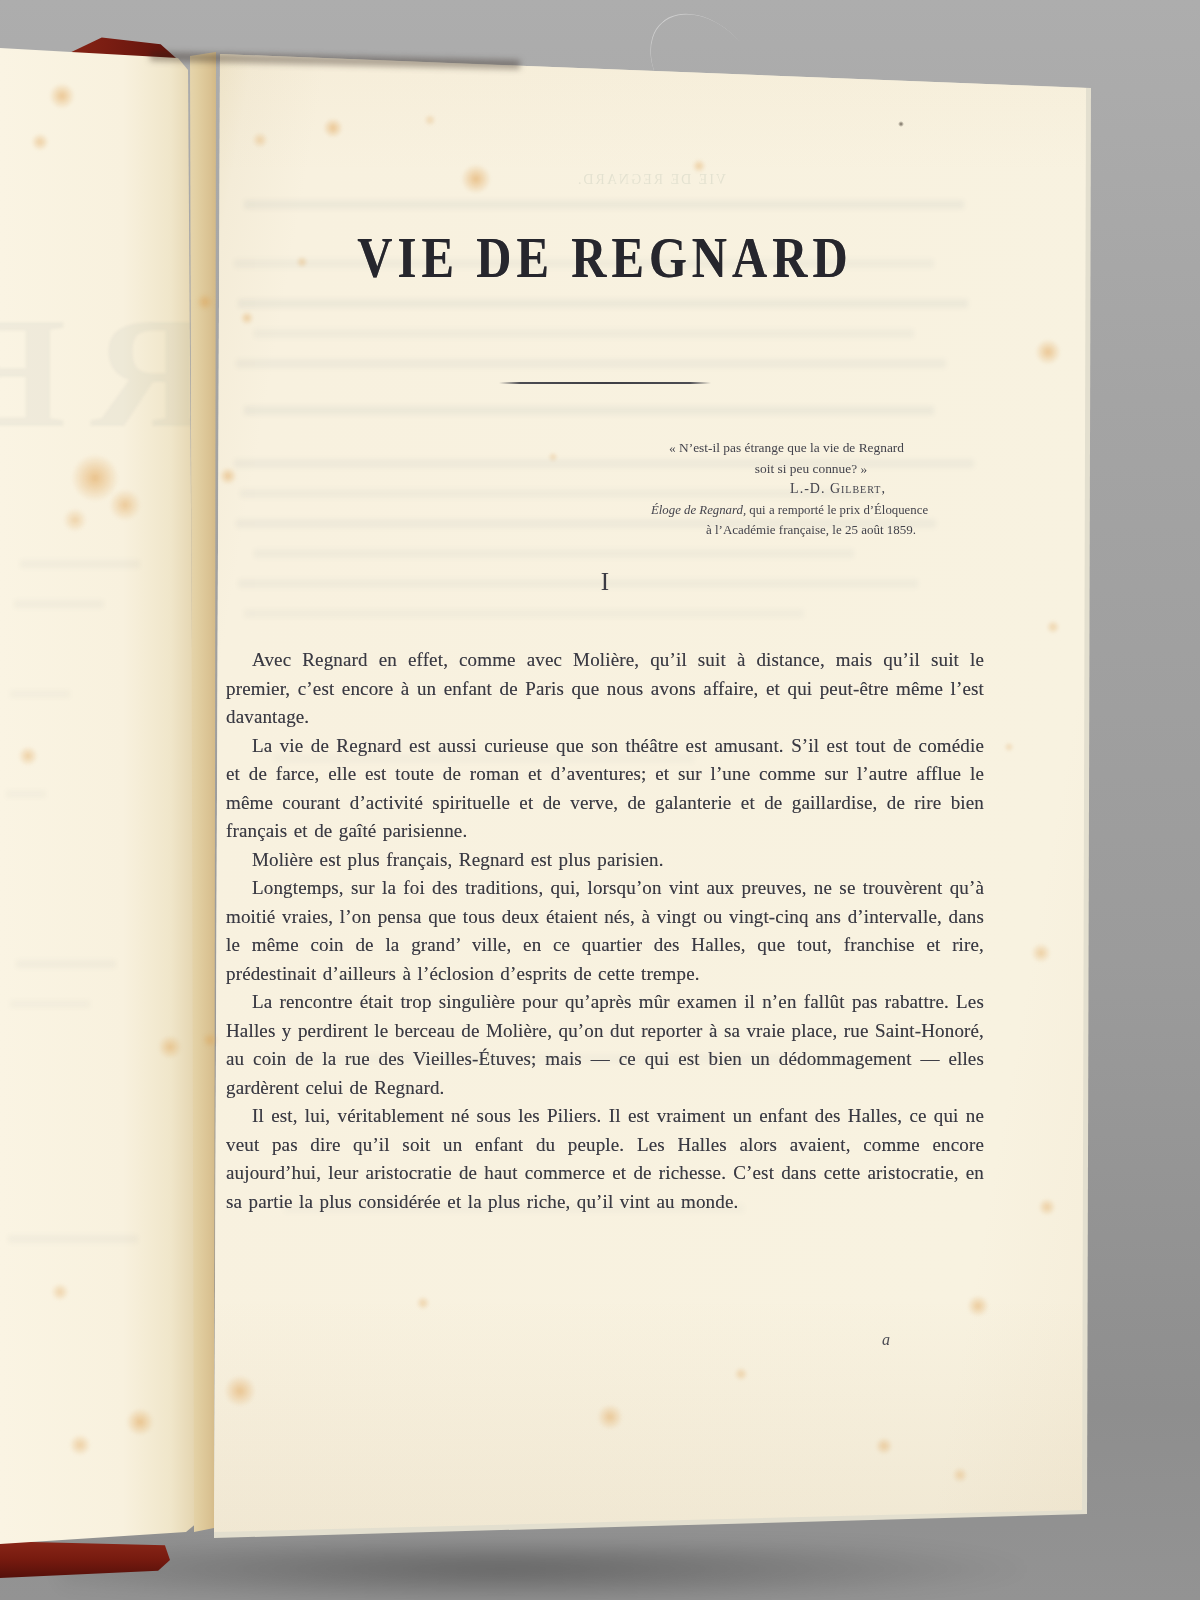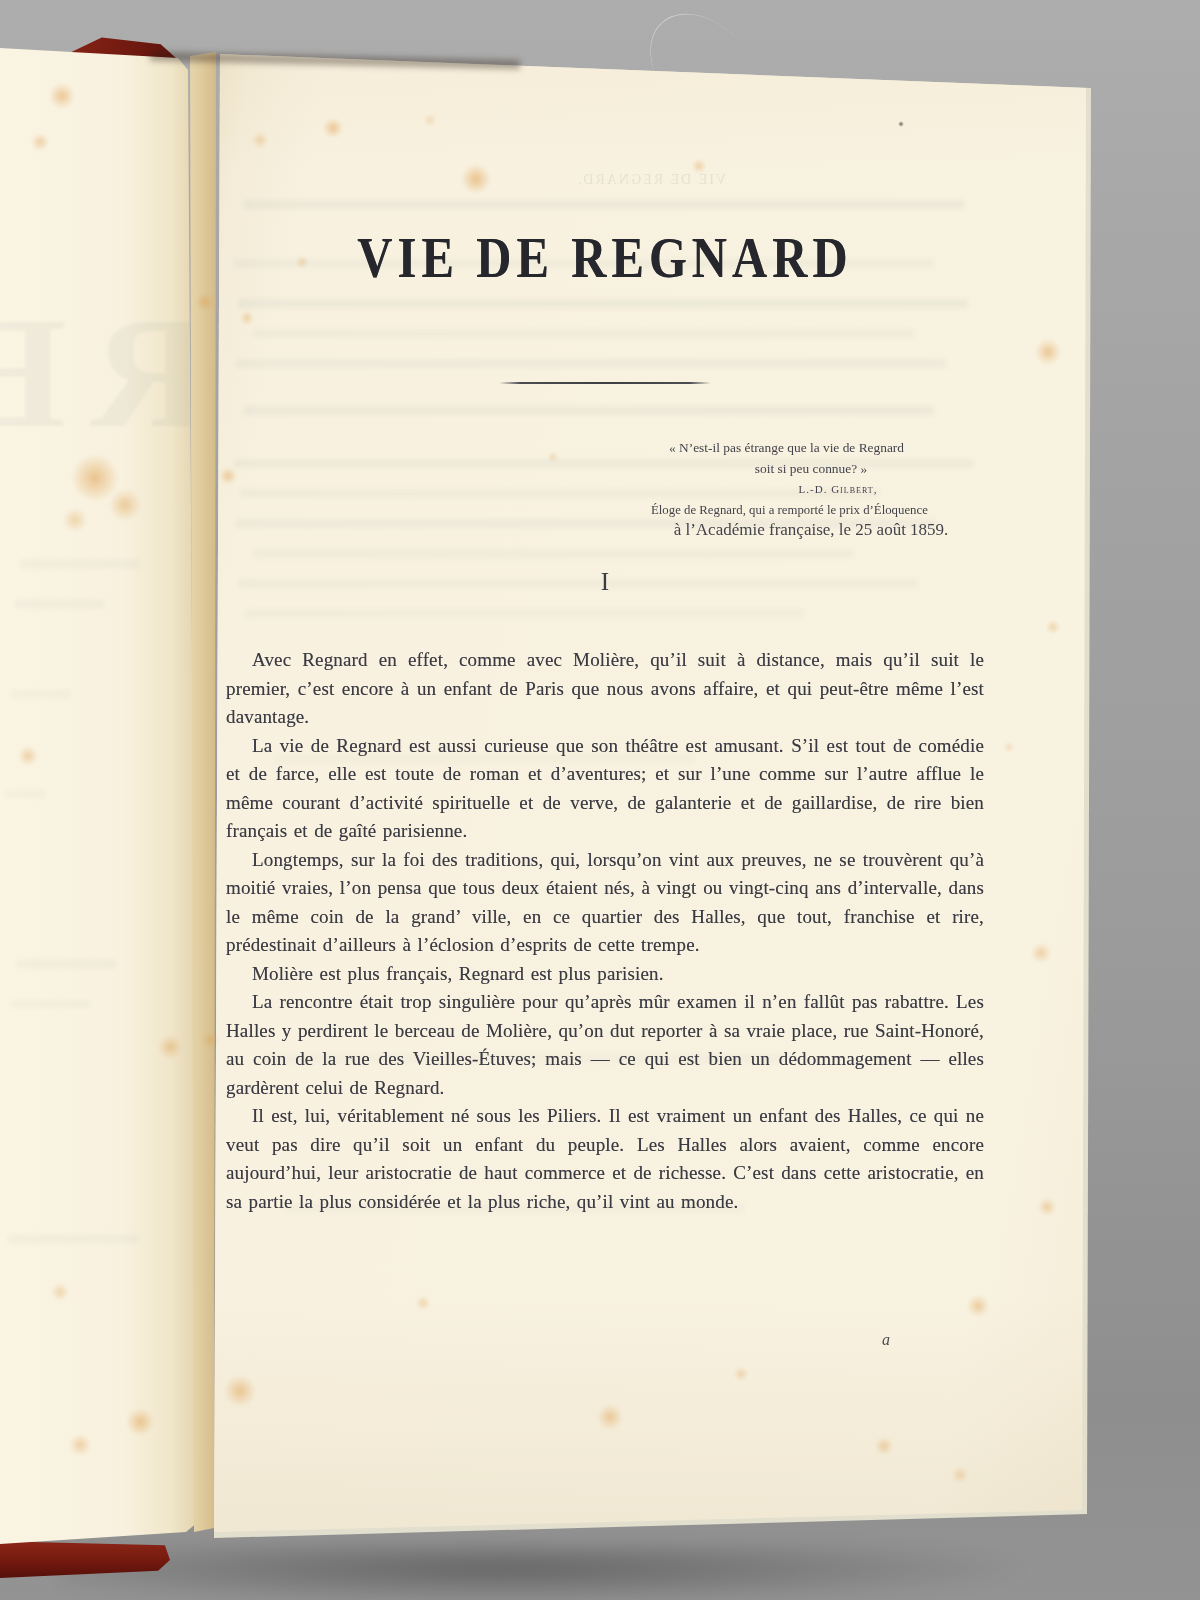--- a/index.html
+++ b/index.html
@@ -56,24 +56,24 @@
   .title-wrap{position:absolute;top:170px;left:0;width:100%;text-align:center;}
   .title{display:inline-block;font-size:58px;font-weight:bold;color:#26262d;
     letter-spacing:6px;transform:scaleX(0.84);transform-origin:center;
     text-shadow:0 0 0.5px rgba(38,38,45,0.6);}
   .rule{position:absolute;top:328px;left:50%;width:212px;height:2px;margin-left:-106px;
     background:linear-gradient(90deg,rgba(60,60,65,0) 0%,#4c4c52 10%,#3e3e44 50%,#4c4c52 90%,rgba(60,60,65,0) 100%);}
   .epigraph{position:absolute;left:425px;top:384px;width:320px;color:#43434c;
     font-size:13.4px;line-height:20.6px;}
   .epi-q1{white-space:nowrap;padding-left:18px;}
   .epi-q2{white-space:nowrap;text-align:center;}
-  .epi-attr{text-align:center;padding-left:54px;font-size:11px;font-variant:small-caps;letter-spacing:1px;}
+  .epi-attr{text-align:center;padding-left:54px;font-size:14px;font-variant:small-caps;letter-spacing:1px;}
   .epi-src1{white-space:nowrap;font-size:12.8px;}
-  .epi-src1 .it{}
-  .epi-src2{text-align:center;font-size:17px;}
+  .epi-src1 .it{font-style:italic;}
+  .epi-src2{text-align:center;font-size:13px;}
   .numeral{position:absolute;top:514px;left:0;width:100%;text-align:center;
     font-size:25px;color:#3b3b44;}
   .bodytext{position:absolute;top:592px;left:0;width:758px;
     font-size:19px;line-height:28.5px;text-align:justify;color:#3a3a43;
     letter-spacing:0.15px;word-spacing:1.5px;
     text-shadow:0 0 0.4px rgba(58,58,67,0.5);}
   .bodytext p{margin:0;text-indent:26px;}
   .bodytext p.tight{letter-spacing:-0.2px;word-spacing:-0.6px;}
   .signature{position:absolute;top:1277px;left:640px;width:40px;text-align:center;
     font-style:italic;font-size:16px;color:#4a4a52;}
@@ -138,22 +138,22 @@
         <div class="epi-attr">L.-D. Gilbert,</div>
         <div class="epi-src1"><span class="it">Éloge de Regnard,</span><span> qui a remporté le prix d’Éloquence</span></div>
         <div class="epi-src2">à l’Académie française, le 25 août 1859.</div>
       </div>
 
       <div class="numeral">I</div>
 
       <div class="bodytext">
         <p>Avec Regnard en effet, comme avec Molière, qu’il suit à distance, mais qu’il suit le premier, c’est encore à un enfant de Paris que nous avons affaire, et qui peut-être même l’est davantage.</p>
         <p>La vie de Regnard est aussi curieuse que son théâtre est amusant. S’il est tout de comédie et de farce, elle est toute de roman et d’aventures; et sur l’une comme sur l’autre afflue le même courant d’activité spirituelle et de verve, de galanterie et de gaillardise, de rire bien français et de gaîté parisienne.</p>
+        <p>Molière est plus français, Regnard est plus parisien.</p>
         <p>Longtemps, sur la foi des traditions, qui, lorsqu’on vint aux preuves, ne se trouvèrent qu’à moitié vraies, l’on pensa que tous deux étaient nés, à vingt ou vingt-cinq ans d’intervalle, dans le même coin de la grand’ ville, en ce quartier des Halles, que tout, franchise et rire, prédestinait d’ailleurs à l’éclosion d’esprits de cette trempe.</p>
-        <p>Molière est plus français, Regnard est plus parisien.</p>
         <p>La rencontre était trop singulière pour qu’après mûr examen il n’en fallût pas rabattre. Les Halles y perdirent le berceau de Molière, qu’on dut reporter à sa vraie place, rue Saint-Honoré, au coin de la rue des Vieilles-Étuves; mais — ce qui est bien un dédommagement — elles gardèrent celui de Regnard.</p>
         <p>Il est, lui, véritablement né sous les Piliers. Il est vraiment un enfant des Halles, ce qui ne veut pas dire qu’il soit un enfant du peuple. Les Halles alors avaient, comme encore aujourd’hui, leur aristocratie de haut commerce et de richesse. C’est dans cette aristocratie, en sa partie la plus considérée et la plus riche, qu’il vint au monde.</p>
       </div>
 
       <div class="signature">a</div>
     </div>
   </div>
 
   <div class="top-edge-shadow"></div>
 <div class="spot" style="left: 323px; top: 118px; width: 20px; height: 20px; background: radial-gradient(circle, rgba(222, 156, 72, 0.5) 0%, rgba(222, 156, 72, 0) 70%); filter: blur(1.5px);"></div>

